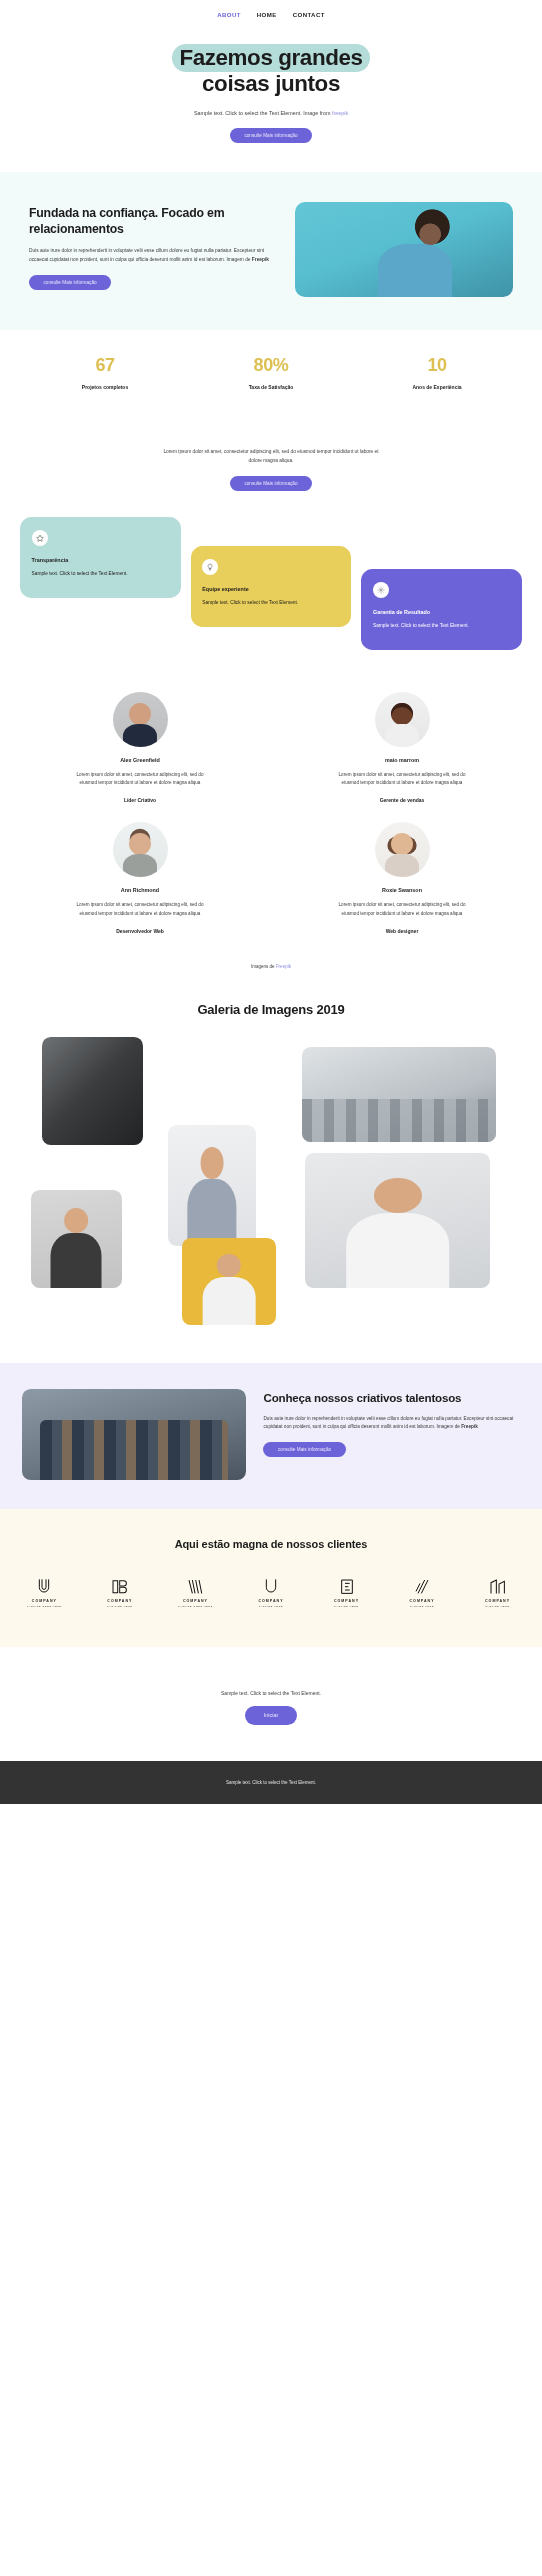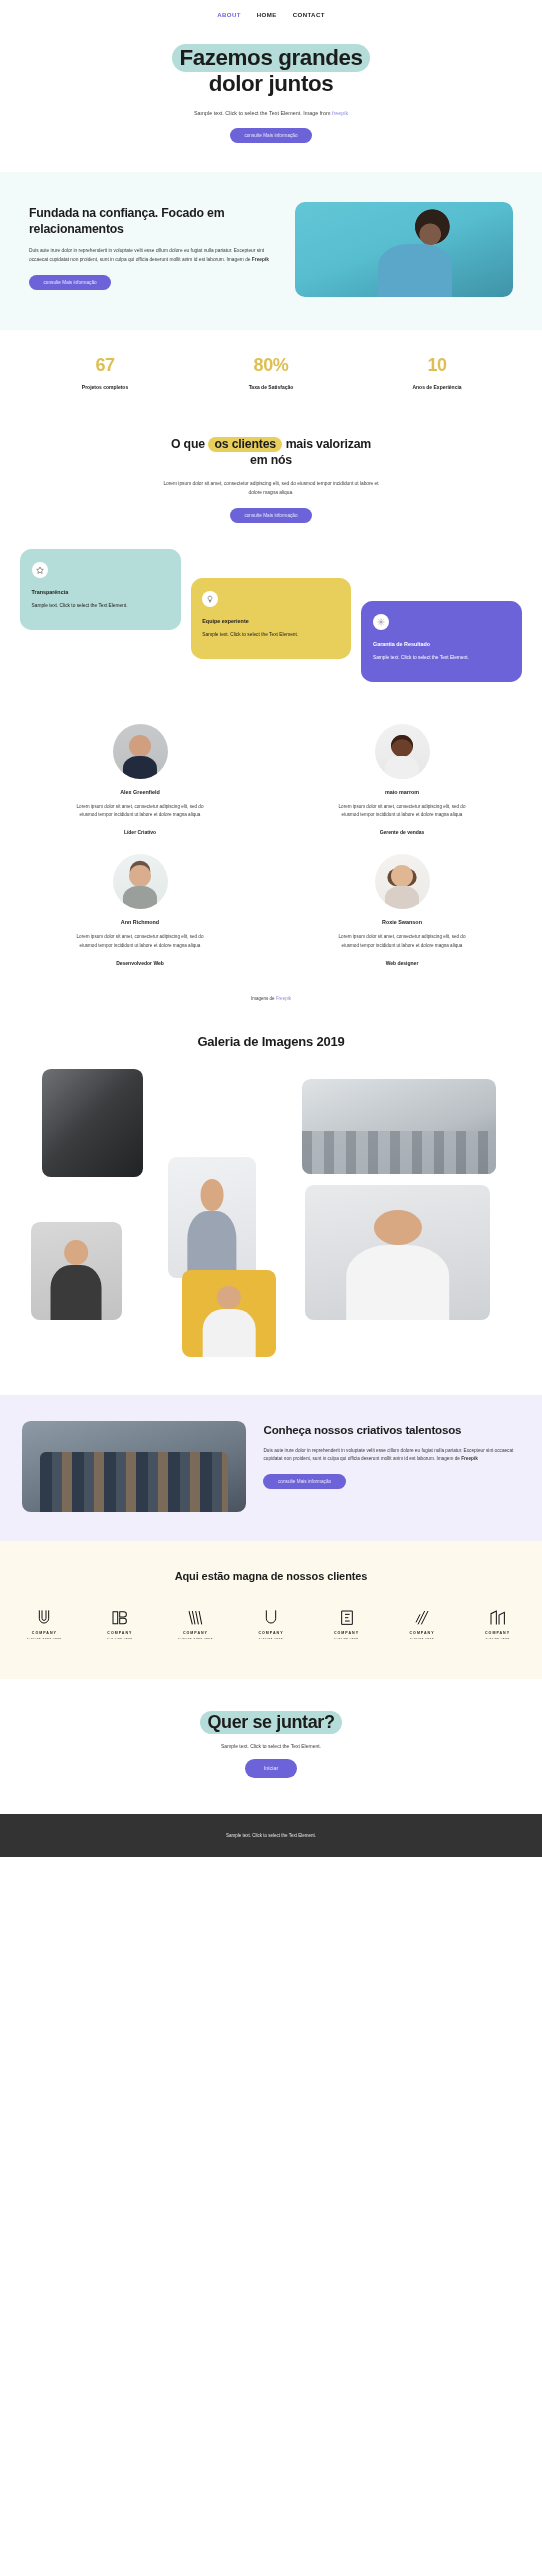--- a/index.html
+++ b/index.html
@@ -384,21 +384,21 @@
 
   <nav class="nav">
     <a href="#" class="active">ABOUT</a>
     <a href="#">HOME</a>
     <a href="#">CONTACT</a>
   </nav>
 
   <section class="hero">
     <h1>
       <span class="hl-mint">Fazemos grandes</span><br>
-      <span>dolor juntos</span>
+      <span>coisas juntos</span>
     </h1>
     <p class="sub">
       <span>Sample text. Click to select the Text Element. Image from </span><span class="lnk">freepik</span>
     </p>
     <button class="btn">consulte Mais informação</button>
   </section>
 
   <section class="about">
     <div class="about-left">
       <h2>Fundada na confiança. Focado em relacionamentos</h2>
@@ -421,21 +421,20 @@
       <div class="num">80%</div>
       <div class="lbl">Taxa de Satisfação</div>
     </div>
     <div class="stat">
       <div class="num">10</div>
       <div class="lbl">Anos de Experiência</div>
     </div>
   </section>
 
   <section class="values">
-    <h2><span>O que </span><span class="hl-yellow">os clientes</span><span> mais valorizam em nós</span></h2>
     <p>Lorem ipsum dolor sit amet, consectetur adipiscing elit, sed do eiusmod tempor incididunt ut labore et dolore magna aliqua.</p>
     <button class="btn">consulte Mais informação</button>
   </section>
 
   <section class="cards">
     <div class="card c1">
       <div class="icon-wrap">
         <svg width="8" height="8" viewBox="0 0 24 24" fill="none" stroke="#444" stroke-width="1.6">
             <polygon points="12,3 15,9.5 22,10.3 17,15 18.3,22 12,18.6 5.7,22 7,15 2,10.3 9,9.5"></polygon>
           </svg>
@@ -600,21 +599,20 @@
               <path d="M3 23V7l8-4v20M15 23V9l8-4v18"></path>
             </svg>
         </div>
         <div class="cname">COMPANY</div>
         <div class="tag">TAGLINE HERE</div>
       </div>
     </div>
   </section>
 
   <section class="join">
-    <h2><span class="hl-mint">Quer se juntar?</span></h2>
     <p>Sample text. Click to select the Text Element.</p>
     <button class="btn big">Iniciar</button>
   </section>
 
   <footer class="footer">
     <p>Sample text. Click to select the Text Element.</p>
   </footer>
 
 </div>
 

